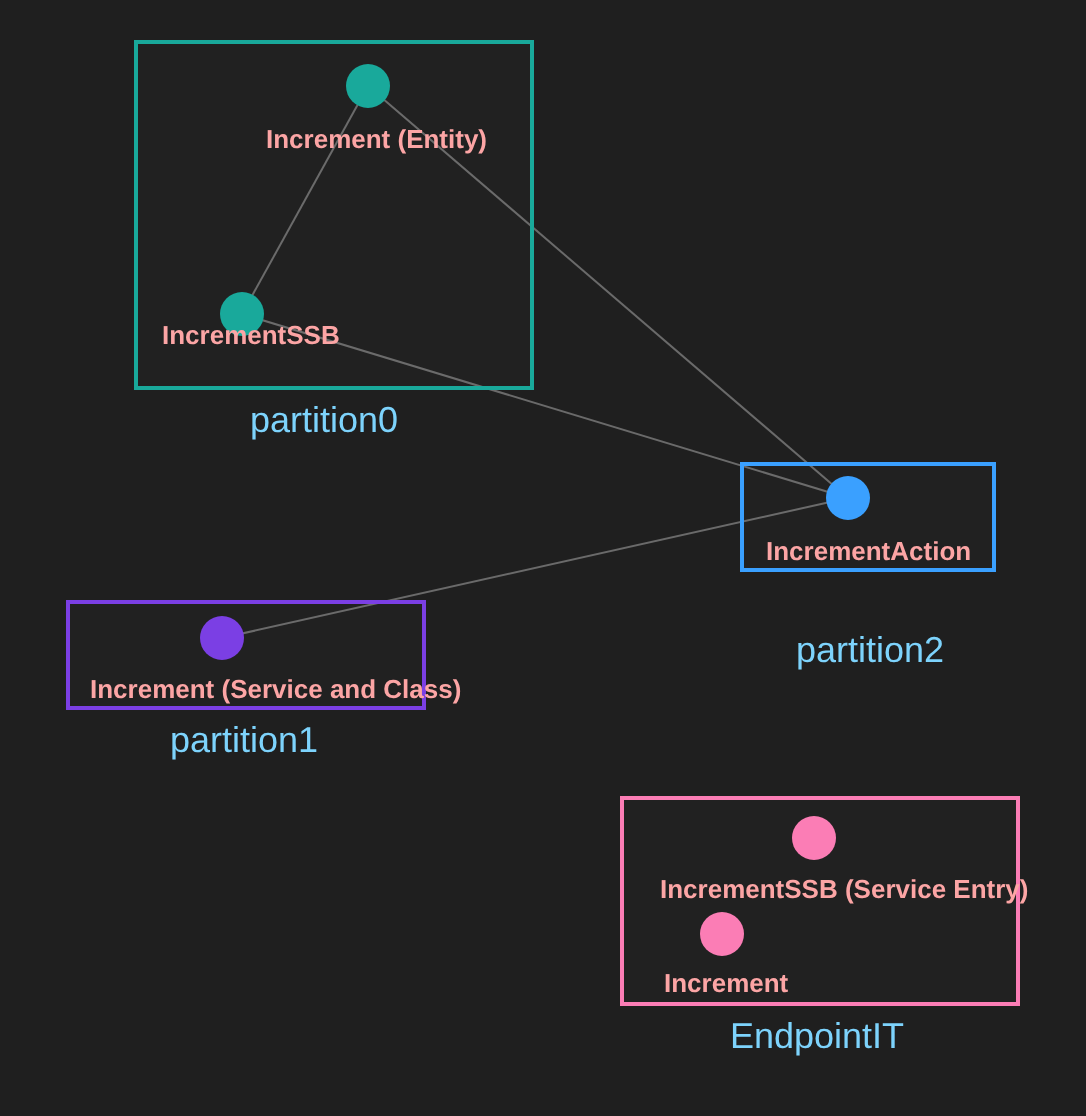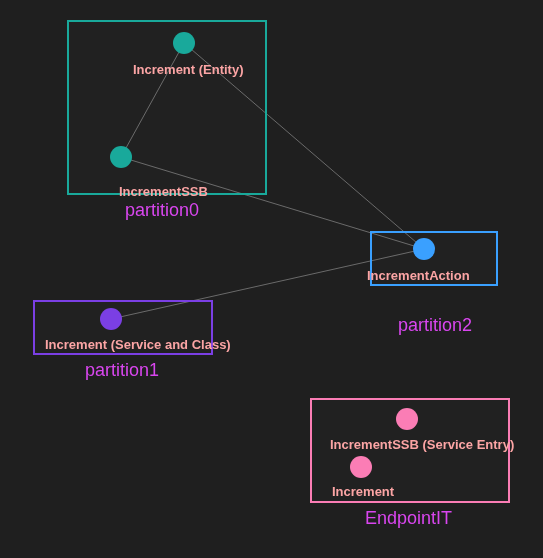--- a/index.html
+++ b/index.html
@@ -13,21 +13,21 @@
     position: relative;
     overflow: hidden;
   }
   .partition {
     position: absolute;
     border: 2px solid;
     background: rgba(255,255,255,0.01);
   }
   .partition-label {
     position: absolute;
-    color: #d946ef;
+    color: #7dd3fc;
     font-size: 18px;
     font-weight: 400;
   }
   .node-label {
     position: absolute;
     color: #fca5a5;
     font-size: 13px;
     font-weight: 700;
     white-space: nowrap;
   }
@@ -68,24 +68,24 @@
 <div class="partition" style="left:33px; top:300px; width:180px; height:55px; border-color:#7b3fe4;"></div>
 <div class="partition-label" style="left:85px; top:360px;">partition1</div>
 
 <div class="partition" style="left:310px; top:398px; width:200px; height:105px; border-color:#fb7db5;"></div>
 <div class="partition-label" style="left:365px; top:508px;">EndpointIT</div>
 
 <div class="node" style="left:173px; top:32px; background:#19a99b;"></div>
 <div class="node-label" style="left:133px; top:62px;">Increment (Entity)</div>
 
 <div class="node" style="left:110px; top:146px; background:#19a99b;"></div>
-<div class="node-label" style="left:81px; top:184px;margin-left:38px;">IncrementSSB</div>
+<div class="node-label" style="left:81px; top:160px;">IncrementSSB</div>
 
 <div class="node" style="left:413px; top:238px; background:#3aa0ff;"></div>
-<div class="node-label" style="left:367px; top:268px;">IncrementAction</div>
+<div class="node-label" style="left:383px; top:268px;">IncrementAction</div>
 
 <div class="node" style="left:100px; top:308px; background:#7b3fe4;"></div>
 <div class="node-label" style="left:45px; top:337px;">Increment (Service and Class)</div>
 
 <div class="node" style="left:396px; top:408px; background:#fb7db5;"></div>
 <div class="node-label" style="left:330px; top:437px;">IncrementSSB (Service Entry)</div>
 
 <div class="node" style="left:350px; top:456px; background:#fb7db5;"></div>
 <div class="node-label" style="left:332px; top:484px;">Increment</div>
 

